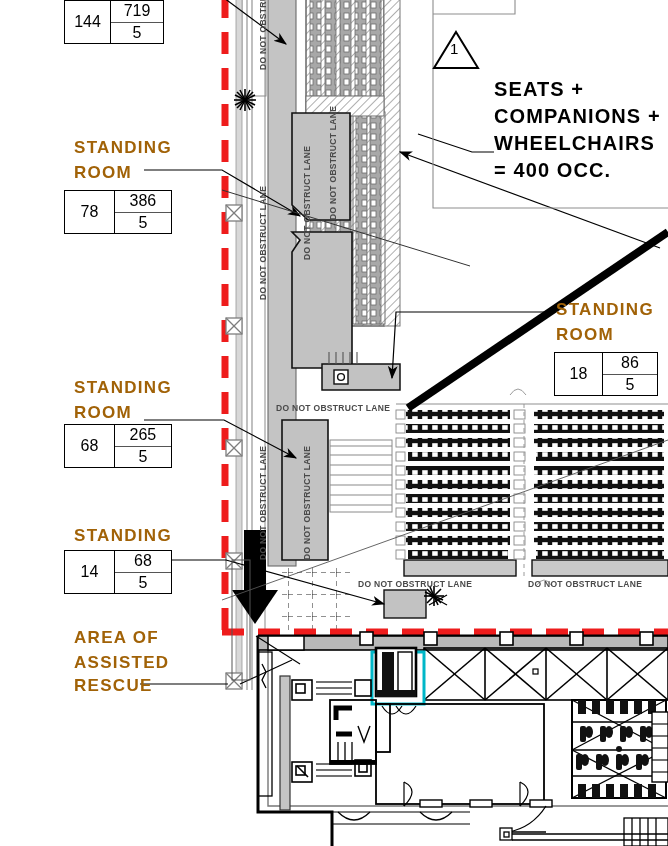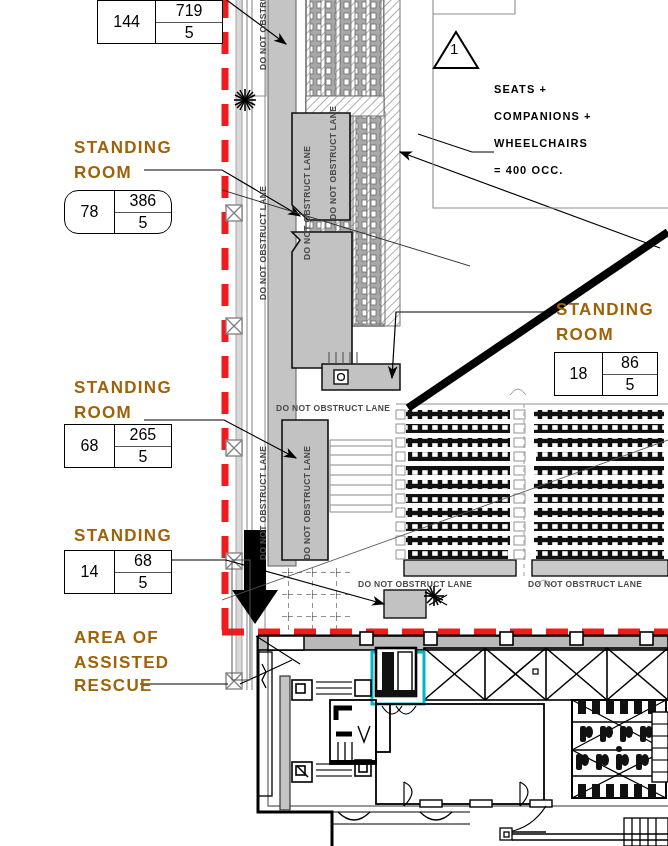--- a/index.html
+++ b/index.html
@@ -12,21 +12,21 @@
   #sheet svg{display:block;}
 
   
   .lbl{position:absolute;white-space:nowrap;}
   .lbl.cad{
     font-family:Liberation Sans, sans-serif;font-weight:700;
     font-size:17px;letter-spacing:1.3px;color:#a16207;line-height:20px;
   }
   .lbl.note{
     font-family:"Liberation Sans", sans-serif;font-weight:700;
-    font-size:11px;letter-spacing:1.1px;color:#000;line-height:27px;
+    font-size:20px;letter-spacing:1.1px;color:#000;line-height:27px;
   }
   .lbl.lane{
     font-family:"Liberation Sans", sans-serif;font-weight:700;
     font-size:8.5px;letter-spacing:.3px;color:#4a4a4a;
   }
   .lbl.lane.rot{transform-origin:0 0;transform:rotate(-90deg);}
   .lbl.num{
     font-family:"Liberation Sans", sans-serif;font-weight:400;
     font-size:16px;color:#000;
   }
@@ -519,37 +519,37 @@
     <path d="M240 684 L292 660" stroke="#000" stroke-width="1.1" fill="none"></path>
   </g>
 
   <g stroke="#555" stroke-width="1" fill="none">
     <rect x="232" y="560" width="18" height="120"></rect>
   </g>
 
 </svg>
 </div>
 
-<div class="tbl" style="left:64px;top:0px;width:126px;height:44px;margin-left:33px;">
+<div class="tbl" style="left:64px;top:0px;width:100px;height:44px;">
   <div class="left">
     <span class="cellv">144</span>
   </div>
   <div class="rt">
     <div>
         <span class="cellv">719</span>
       </div>
     <div>
         <span class="cellv">5</span>
       </div>
   </div>
 </div>
 
 <div class="lbl cad" style="left:74px;top:138px;">STANDING</div>
 <div class="lbl cad" style="left:74px;top:163px;">ROOM</div>
-<div class="tbl" style="left:64px;top:190px;width:108px;height:44px;border-radius:14px;">
+<div class="tbl" style="left:64px;top:190px;width:108px;height:44px;">
   <div class="left">
     <span class="cellv">78</span>
   </div>
   <div class="rt">
     <div>
         <span class="cellv">386</span>
       </div>
     <div>
         <span class="cellv">5</span>
       </div>

